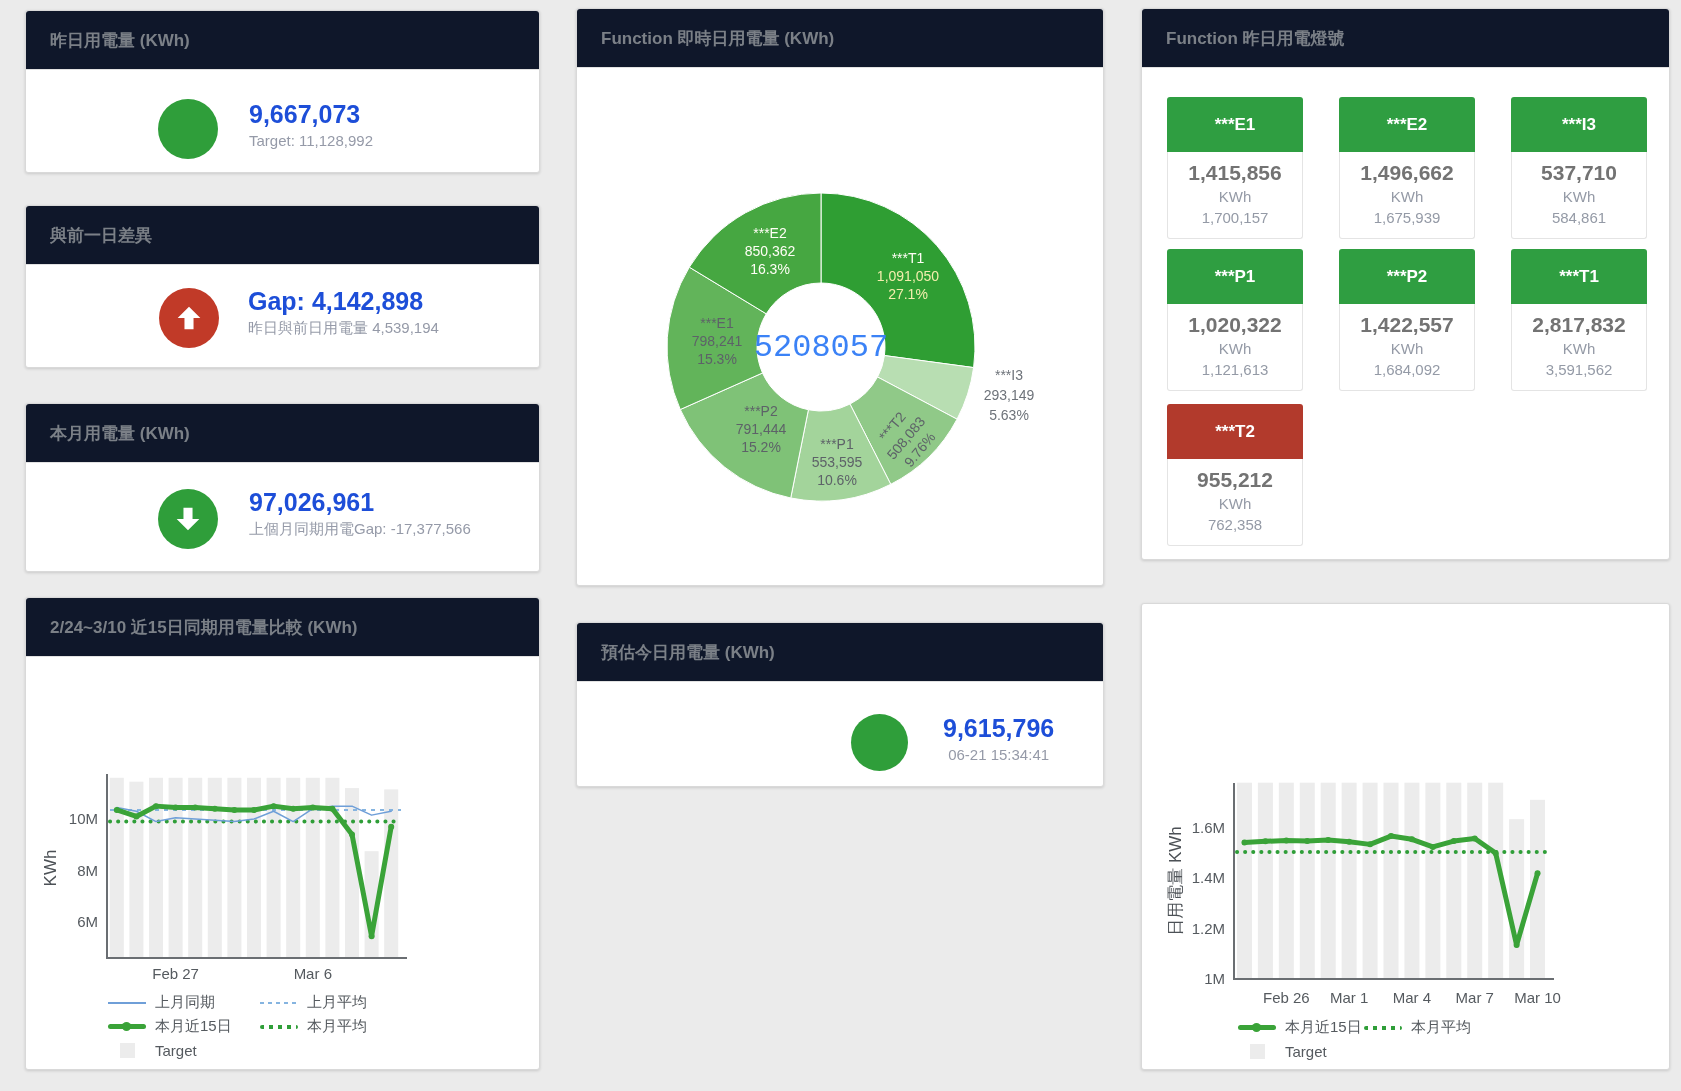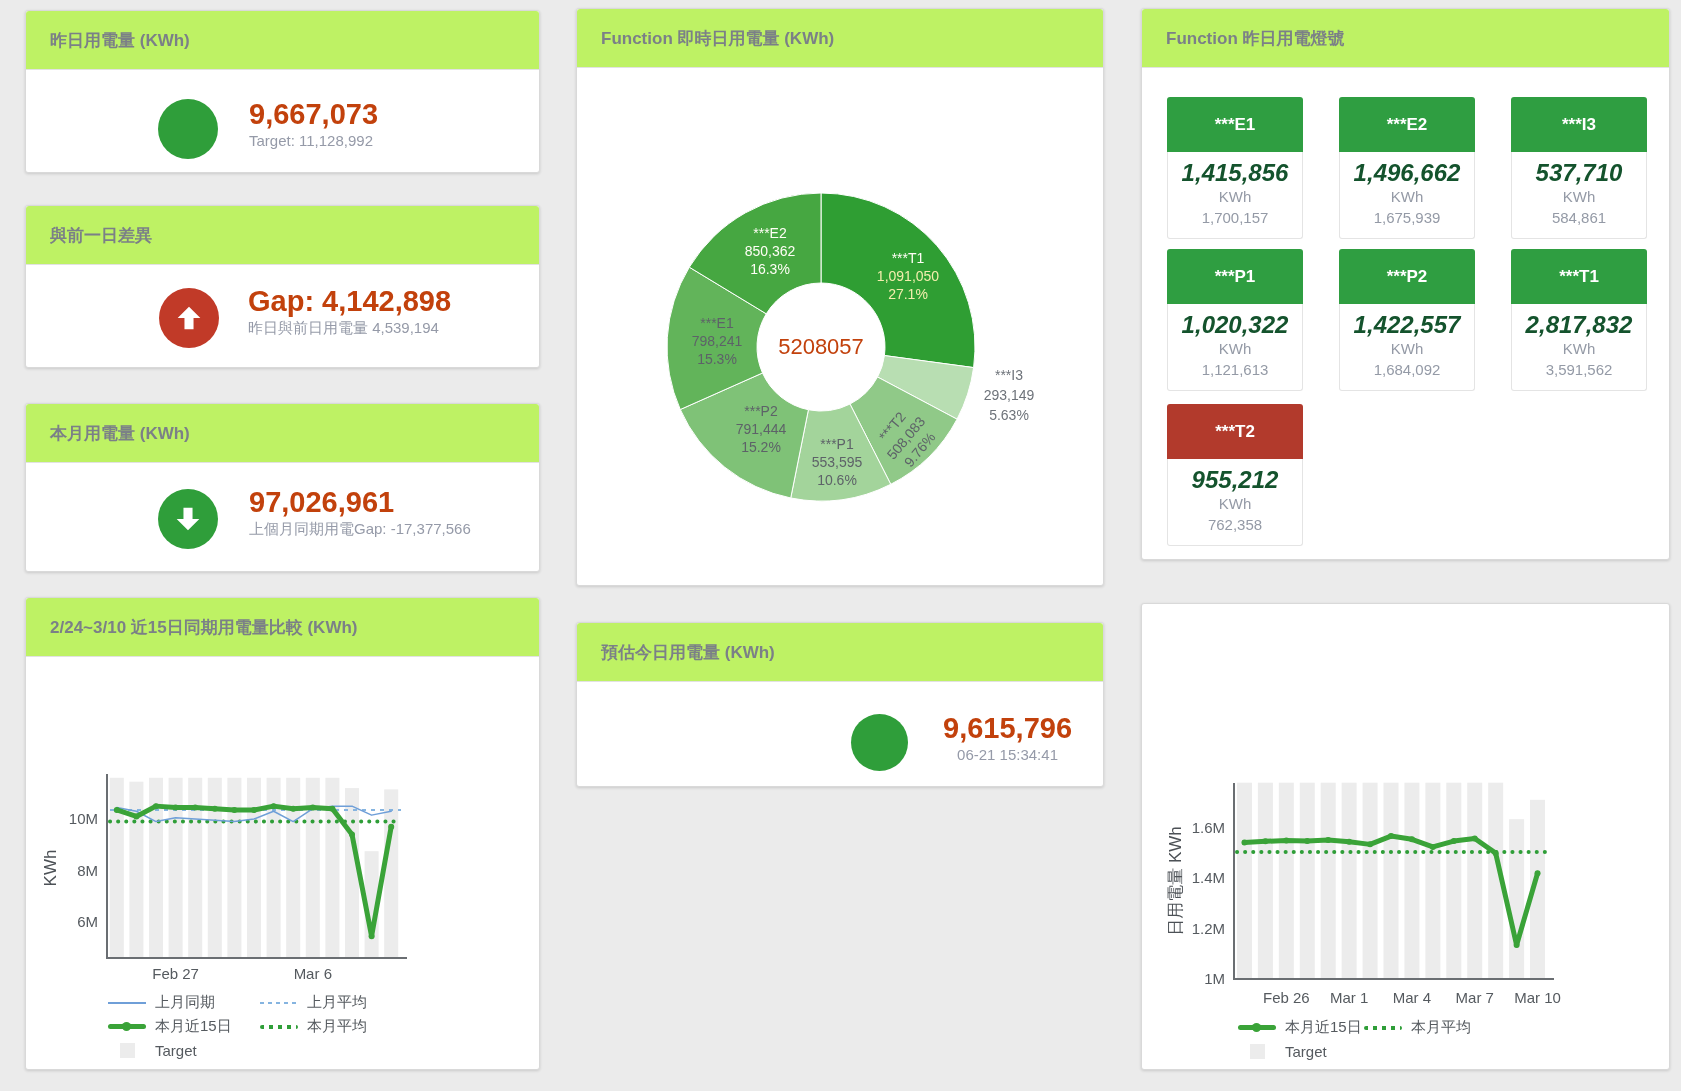--- a/index.html
+++ b/index.html
@@ -1,46 +1,46 @@
 <!DOCTYPE html>
 <html><head>
 <meta charset="utf-8">
 <style>
   html,body{margin:0;padding:0;width:1681px;height:1091px;background:#ebebeb;
     font-family:"Liberation Sans","DejaVu Sans",sans-serif;position:relative;overflow:hidden;}
   .panel{position:absolute;background:#fff;border:1px solid #d9d9d9;border-radius:3px;
     box-shadow:0 1px 3px rgba(0,0,0,.14);box-sizing:border-box;}
-  .panel-header{height:58px;background:#bef264;border-bottom:1px solid #e2e2e2;
+  .panel-header{height:58px;background:#0f172a;border-bottom:1px solid #e2e2e2;
     display:flex;align-items:center;padding:0 24px;border-radius:3px 3px 0 0;}
   .panel-title{font-size:17px;font-weight:bold;color:#7b8087;margin:0;white-space:nowrap;}
   
   .stat-dot{position:absolute;width:60px;height:60px;border-radius:50%;
     display:flex;align-items:center;justify-content:center;}
   .stat-text{position:absolute;}
-  .stat-value{font-size:29px;font-weight:bold;color:#c2410c;line-height:30px;white-space:nowrap;}
+  .stat-value{font-size:25px;font-weight:bold;color:#1d4ed8;line-height:30px;white-space:nowrap;}
   .stat-sub{font-size:15px;color:#959aa8;margin-top:3px;white-space:nowrap;}
   
   .tile{position:absolute;width:136px;}
   .tile-header{height:55px;border-radius:3px 3px 0 0;color:#fff;font-weight:bold;font-size:17px;
     display:flex;align-items:center;justify-content:center;}
   .tile-header.green{background:#2f9e41;}
   .tile-header.red{background:#b23a2c;}
   .tile-body{background:#fff;border:1px solid #e4e4e4;border-top:none;border-radius:0 0 3px 3px;
     text-align:center;padding:8px 0 10px 0;}
-  .tile-value{font-size:24px;font-weight:bold;color:#14532d;line-height:26px;font-style:italic;}
+  .tile-value{font-size:21px;font-weight:bold;color:#737373;line-height:26px;}
   .tile-unit{font-size:15px;color:#949aa6;line-height:21px;}
   .tile-target{font-size:15px;color:#949aa6;line-height:21px;}
   
   .donut-label{position:absolute;transform:translateX(-50%);text-align:center;font-size:14px;
     line-height:18px;color:#5d6268;white-space:nowrap;}
   .donut-label.light{color:#fffef6;}
   .donut-label.t1 .pale{color:#f4eead;}
   .donut-label.i3{line-height:20px;color:#6e737a;}
   .donut-label.rot{transform:translate(-50%,-50%) rotate(-50deg);}
-  .donut-center{position:absolute;transform:translate(-50%,-50%);font-size:22px;color:#c2410c;}
+  .donut-center{position:absolute;transform:translate(-50%,-50%);font-size:32px;color:#3b82f6;font-family:Liberation Mono, monospace;}
   
   svg.chart{position:absolute;left:0;top:0;}
   .tick{font-size:15px;fill:#555a5f;}
   .axis-label{font-size:17px;fill:#4c5156;}
   
   .legend{position:absolute;}
   .legend-row{display:flex;align-items:center;height:16px;margin-bottom:8px;
     font-size:15px;color:#555a5f;}
   .legend-item{display:inline-flex;align-items:center;gap:9px;margin-top:17px;}
   .legend-item.w152{width:152px;}

